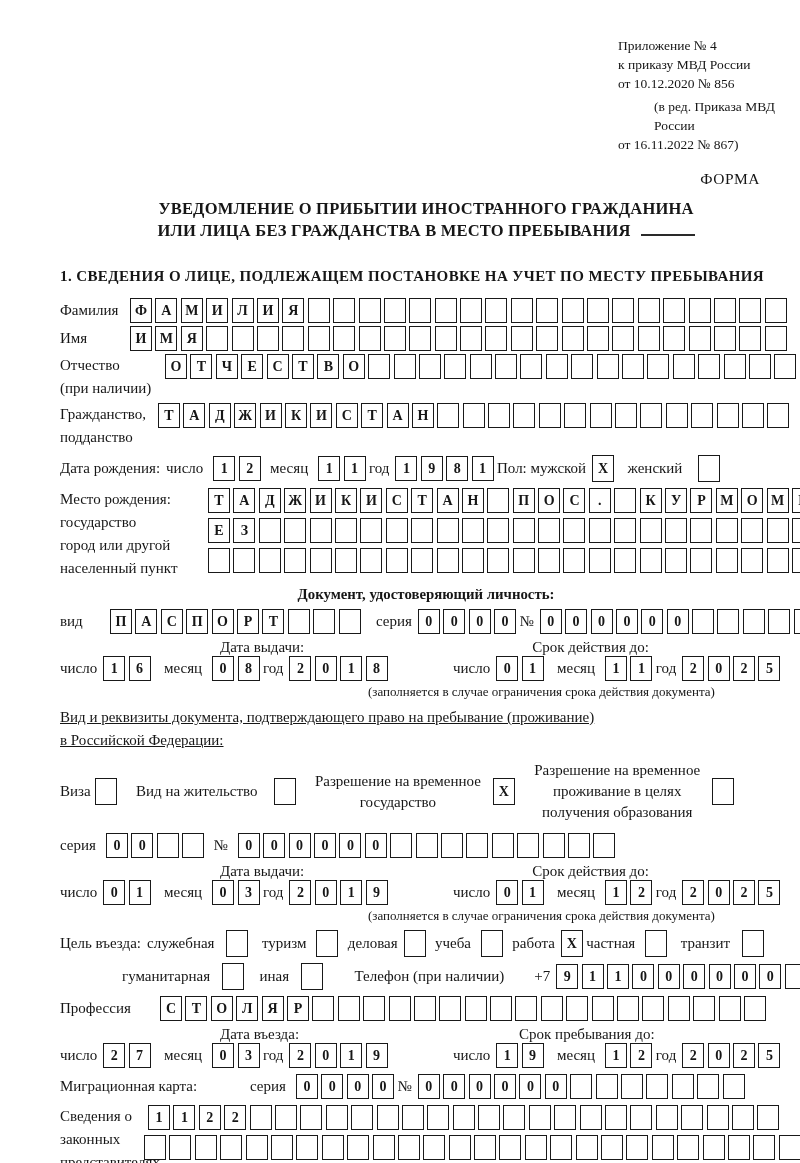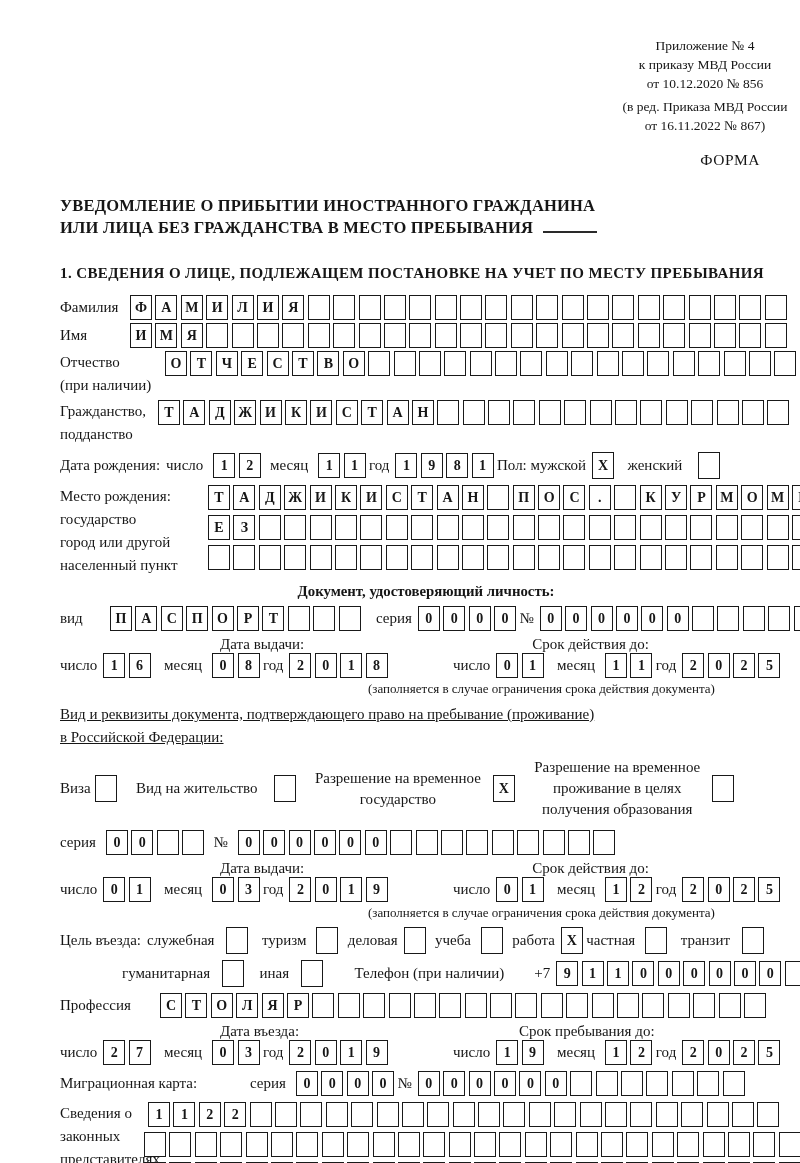--- a/index.html
+++ b/index.html
@@ -1,21 +1,21 @@
 <!DOCTYPE html>
 <html><head>
 <meta charset="utf-8">
 <style>
   html,body{margin:0;padding:0;background:#fff;}
   body{font-family:"Liberation Serif",serif;color:#161616;}
   .page{width:800px;min-height:1163px;box-sizing:border-box;padding:36px 8px 20px 60px;background:#fff;}
-  .annex{margin-left:558px;font-size:13.5px;line-height:19px;text-align:center;}
-  .annex .sub{margin-top:4px;}
+  .annex{margin-left:558px;font-size:13.5px;line-height:19px;}
+  .annex .sub{margin-top:4px;margin-left:36px;}
   .forma{ text-align:right;padding-right:32px;font-weight:normal;font-size:15.5px;margin-top:16px;letter-spacing:.5px;}
-  .title{font-weight:bold;font-size:16.5px;line-height:22px;margin-top:26px;letter-spacing:.2px;}
+  .title{text-align:center;font-weight:bold;font-size:16.5px;line-height:22px;margin-top:10px;letter-spacing:.2px;}
   .title .uline{display:inline-block;width:54px;border-bottom:2px solid #2a2a2a;height:14px;margin-left:10px;}
   .sect{font-weight:bold;font-size:15px;margin-top:26px;letter-spacing:.4px;}
   .rows{margin-top:13px;font-size:15px;}
   .row{display:flex;align-items:center;margin-bottom:3px;}
   .row-top{align-items:flex-start;}
   .cells{display:flex;flex-wrap:nowrap;}
   .cell{box-sizing:border-box;flex:0 0 auto;width:22px;height:25px;border:1.8px solid #191919;margin-right:3.4px;display:inline-flex;align-items:center;justify-content:center;font-size:14px;font-weight:bold;background:#fff;}
   .chk .cell{width:22px;height:27px;font-weight:bold;}
   .lbl{flex:0 0 auto;}
   .lblcol{flex:0 0 auto;line-height:23px;}

